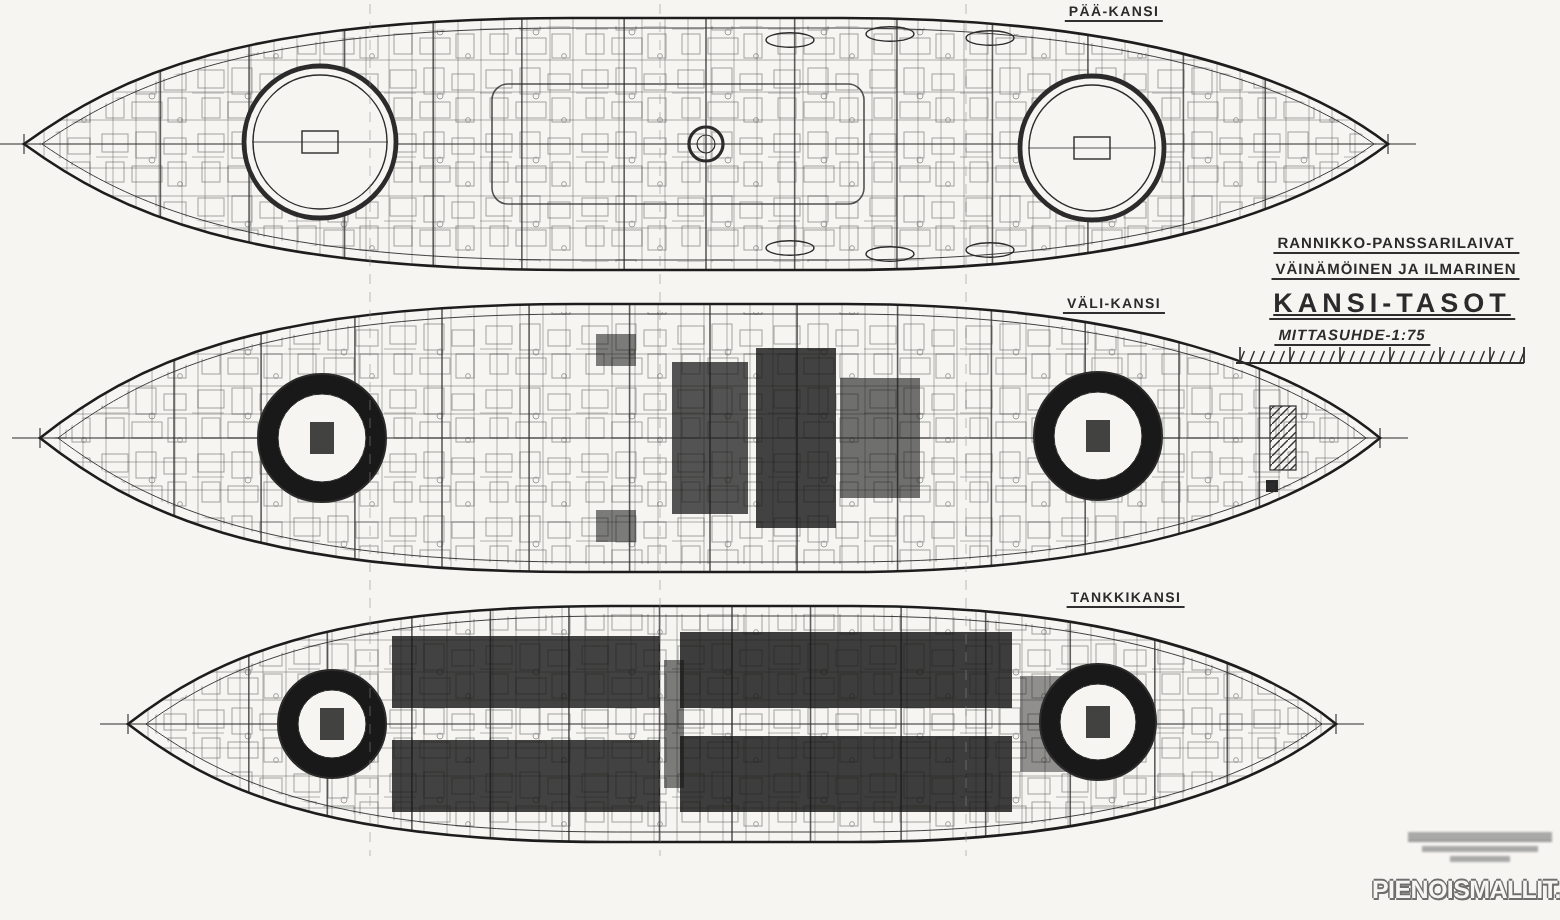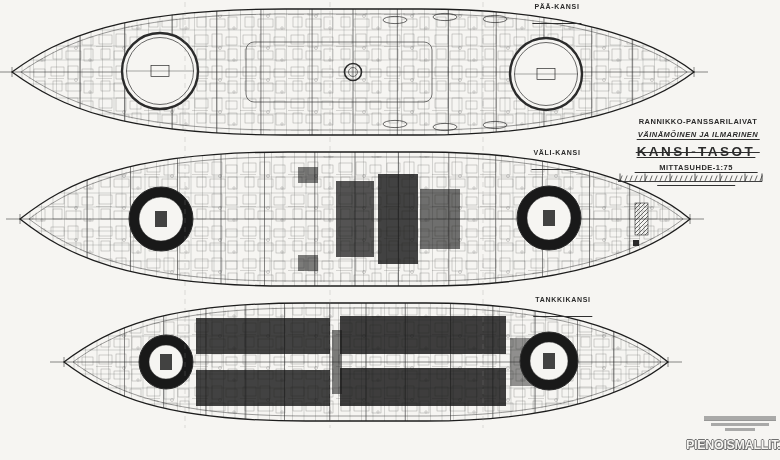--- a/index.html
+++ b/index.html
@@ -1,20 +1,20 @@
 <!DOCTYPE html>
 <html><head>
 <meta charset="utf-8">
 <style>
   html,body{margin:0;padding:0;width:780px;height:460px;overflow:hidden;}
   body{background:#f6f5f2;position:relative;font-family:"Liberation Sans","DejaVu Sans",sans-serif;}
   #stage{position:absolute;inset:0;width:780px;height:460px;}
   svg{position:absolute;left:0;top:0;}
   .t{position:absolute;color:#2b2b2b;white-space:nowrap;transform:translateX(-50%);text-align:center;}
-  .u{border-bottom:1px solid #2f2f2f;padding:0 2px 13px 2px;}
+  .u{border-bottom:1px solid #2f2f2f;padding:0 2px 0 2px;}
   .deck-label{font-size:7px;letter-spacing:.7px;font-weight:700;}
   .tb-small{font-size:7.5px;letter-spacing:.5px;font-weight:700;}
   .tb-title{font-size:13.5px;letter-spacing:2.5px;font-weight:700;border-bottom-width:1.5px;}
   .watermark{position:absolute;left:686px;top:438px;transform:none;font-size:12.5px;font-weight:700;
     letter-spacing:-.3px;color:#f6f5f2;
     text-shadow:-0.8px 0 #6e6e6e,0.8px 0 #6e6e6e,0 -0.8px #6e6e6e,0 0.8px #6e6e6e,0.8px 0.8px #6e6e6e;}
   #credit{position:absolute;left:701px;top:416px;width:78px;display:flex;flex-direction:column;
     align-items:center;gap:2.5px;filter:blur(.4px);}
   .credit-bar{background:#8f8f8f;opacity:.75;}
   .cb1{width:72px;height:3.5px;border-bottom:1px solid #777;}
@@ -413,23 +413,23 @@
     </svg>
 
   <span class="t deck-label u" style="left:557px;top:3px;">PÄÄ-KANSI</span>
 
   <span class="t deck-label u" style="left:557px;top:149px;">VÄLI-KANSI</span>
 
   <span class="t deck-label u" style="left:563px;top:296px;">TANKKIKANSI</span>
 
   <div>
     <span class="t tb-small u" style="left:698px;top:117px;">RANNIKKO-PANSSARILAIVAT</span>
-    <span class="t tb-small u" style="left:698px;top:130px;font-style:italic;">VÄINÄMÖINEN JA ILMARINEN</span>
+    <span class="t tb-small u" style="left:698px;top:130px;">VÄINÄMÖINEN JA ILMARINEN</span>
     <span class="t tb-title u" style="left:696px;top:144px;text-decoration:underline;">KANSI-TASOT</span>
-    <span class="t tb-small u" style="left:696px;top:163px;">MITTASUHDE-1:75</span>
+    <span class="t tb-small u" style="left:676px;top:163px;font-style:italic;">MITTASUHDE-1:75</span>
   </div>
 
   <div id="credit">
     <div class="credit-bar cb1"></div>
     <div class="credit-bar cb2"></div>
     <div class="credit-bar cb3"></div>
   </div>
 
   <span class="watermark">PIENOISMALLIT.NET</span>
 </div>

